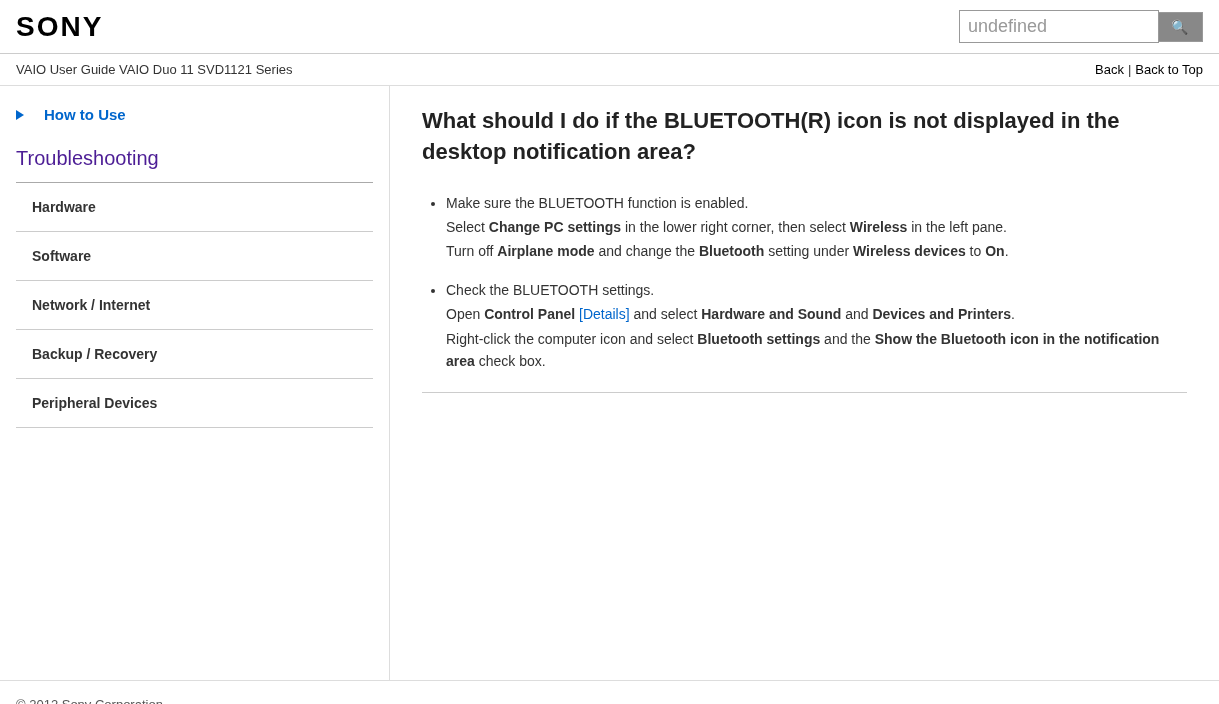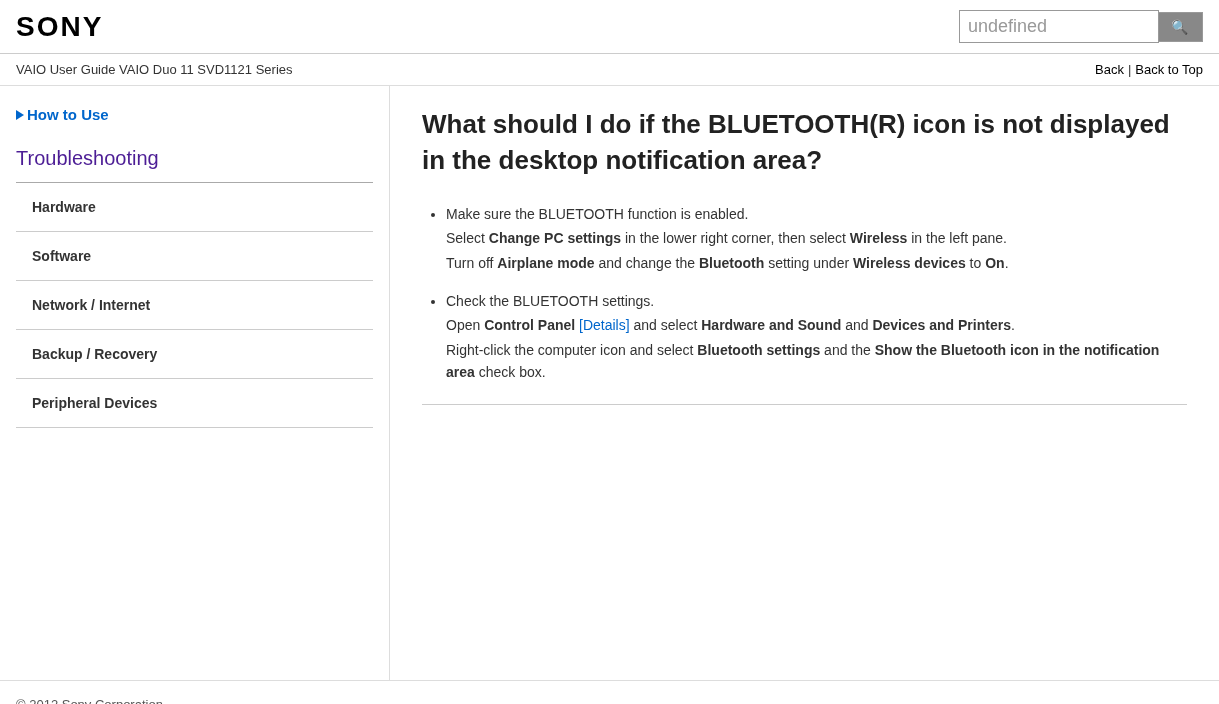--- a/index.html
+++ b/index.html
@@ -80,21 +80,21 @@
     
     .sidebar {
       width: 390px;
       min-width: 390px;
       padding: 20px 16px;
       border-right: 1px solid #ddd;
     }
     .sidebar-how-to-use {
       display: flex;
       align-items: center;
-      gap: 3px;
+      gap: 20px;
       color: #0066cc;
       font-size: 15px;
       font-weight: bold;
       margin-bottom: 24px;
       cursor: pointer;
     }
     .chevron-icon {
       display: inline-block;
       width: 0;
       height: 0;
@@ -124,21 +124,21 @@
       cursor: pointer;
       border-bottom: 1px solid #ccc;
     }
 
     
     .content-area {
       flex: 1;
       padding: 20px 32px;
     }
     .page-title {
-      font-size: 26px;
+      font-size: 22px;
       font-weight: bold;
       color: #222;
       margin-bottom: 24px;
       line-height: 1.4;
     }
     .content-list {
       list-style: disc;
       padding-left: 24px;
       margin-bottom: 16px;
     }

